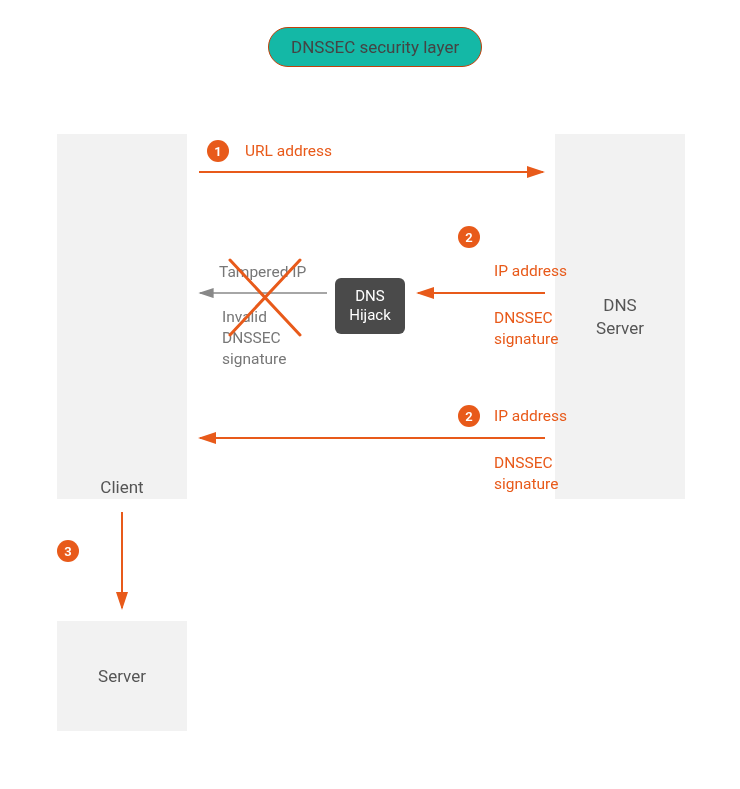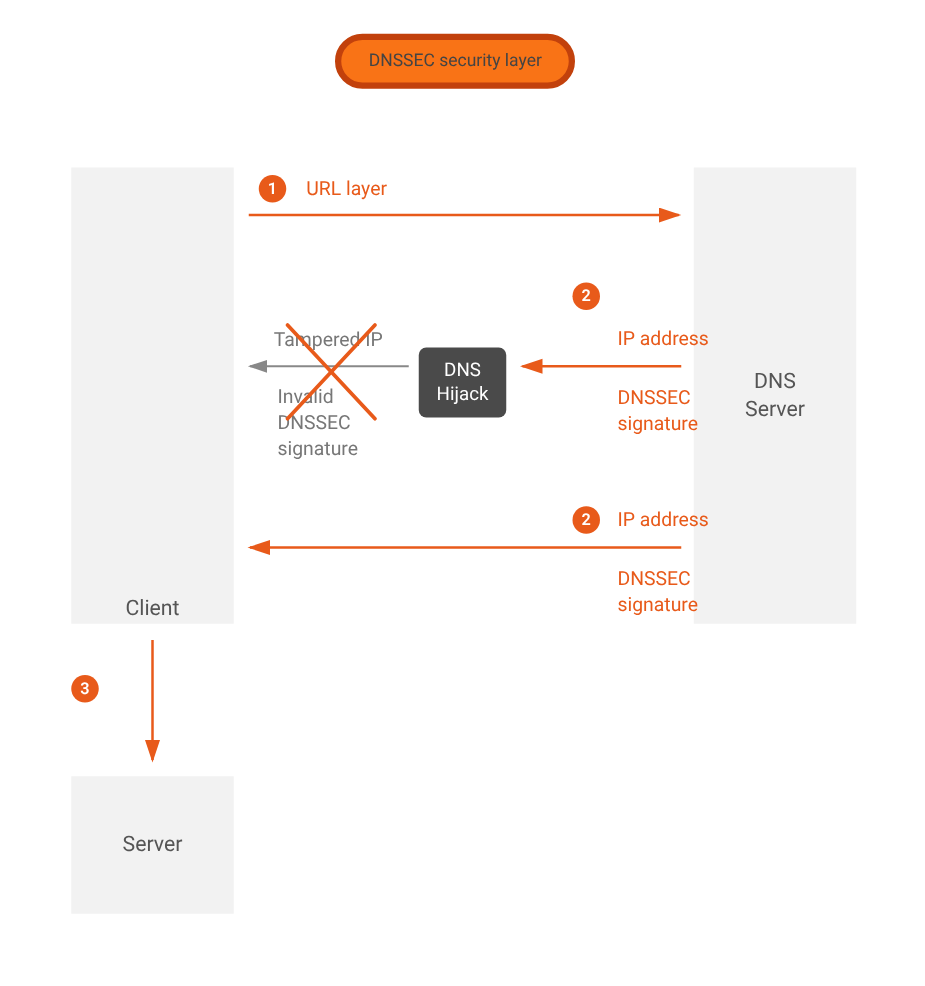--- a/index.html
+++ b/index.html
@@ -1,17 +1,17 @@
 <!DOCTYPE html>
 <html><head>
 <meta charset="utf-8">
 <style>
   html,body{margin:0;padding:0;font-family:-apple-system,BlinkMacSystemFont,"Segoe UI",Roboto,Arial,sans-serif;background:#fff;color:#444;}
   .canvas{position:relative;width:740px;height:789px;}
-  .pill{position:absolute;border:5px solid #c2410c;color:#444;border-radius:22px;padding:9px 22px;font-size:14px;background:#f97316;}
+  .pill{position:absolute;border:1px solid #c2410c;color:#444;border-radius:22px;padding:9px 22px;font-size:17px;background:#14b8a6;}
   .box{position:absolute;background:#f2f2f2;display:flex;align-items:center;justify-content:center;color:#555;font-size:17px;text-align:center;line-height:1.35;}
   .hijack{position:absolute;background:#4a4a4a;color:#fff;border-radius:6px;display:flex;align-items:center;justify-content:center;text-align:center;font-size:15px;line-height:1.3;}
   .badge{position:absolute;width:22px;height:22px;border-radius:50%;background:#e85a1a;color:#fff;font-size:13px;font-weight:600;display:flex;align-items:center;justify-content:center;}
   .lbl{position:absolute;font-size:15.5px;line-height:1.35;}
   .orange{color:#e85a1a;}
   .grey{color:#777;}
   svg.layer{position:absolute;top:0;left:0;width:740px;height:789px;pointer-events:none;}
 </style>
 </head>
 <body>
@@ -46,21 +46,21 @@
   <div class="badge" style="left:458px;top:226px;">
       <span>2</span>
     </div>
   <div class="badge" style="left:458px;top:405px;">
       <span>2</span>
     </div>
   <div class="badge" style="left:57px;top:540px;">
       <span>3</span>
     </div>
 
-  <div class="lbl orange" style="left:245px;top:141px;">URL layer</div>
+  <div class="lbl orange" style="left:245px;top:141px;">URL address</div>
   <div class="lbl grey" style="left:219px;top:262px;">Tampered IP</div>
   <div class="lbl grey" style="left:222px;top:307px;white-space:pre-line;">Invalid
 DNSSEC
 signature</div>
   <div class="lbl orange" style="left:494px;top:261px;">IP address</div>
   <div class="lbl orange" style="left:494px;top:308px;white-space:pre-line;">DNSSEC
 signature</div>
   <div class="lbl orange" style="left:494px;top:406px;">IP address</div>
   <div class="lbl orange" style="left:494px;top:453px;white-space:pre-line;">DNSSEC
 signature</div>

